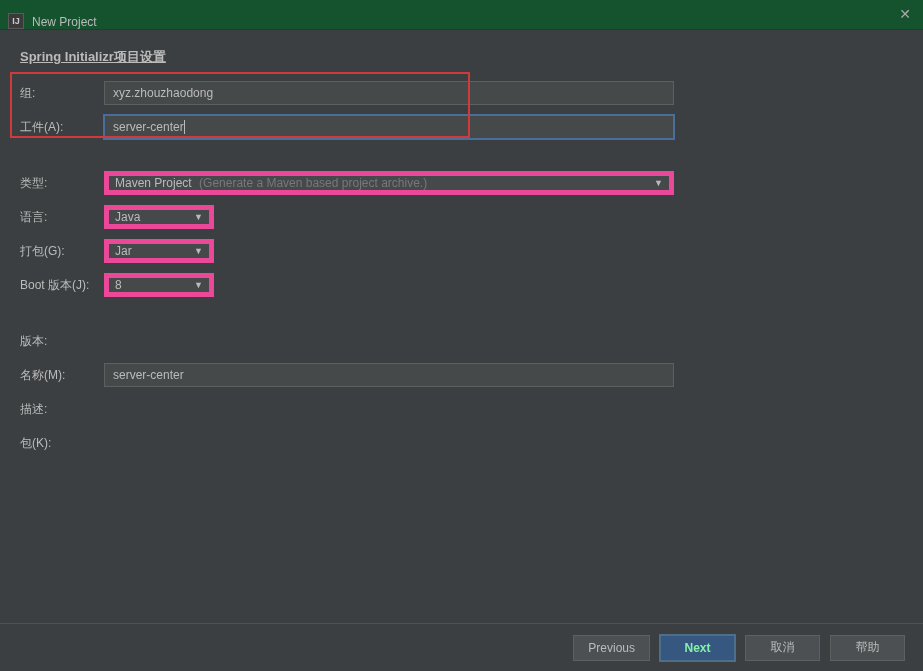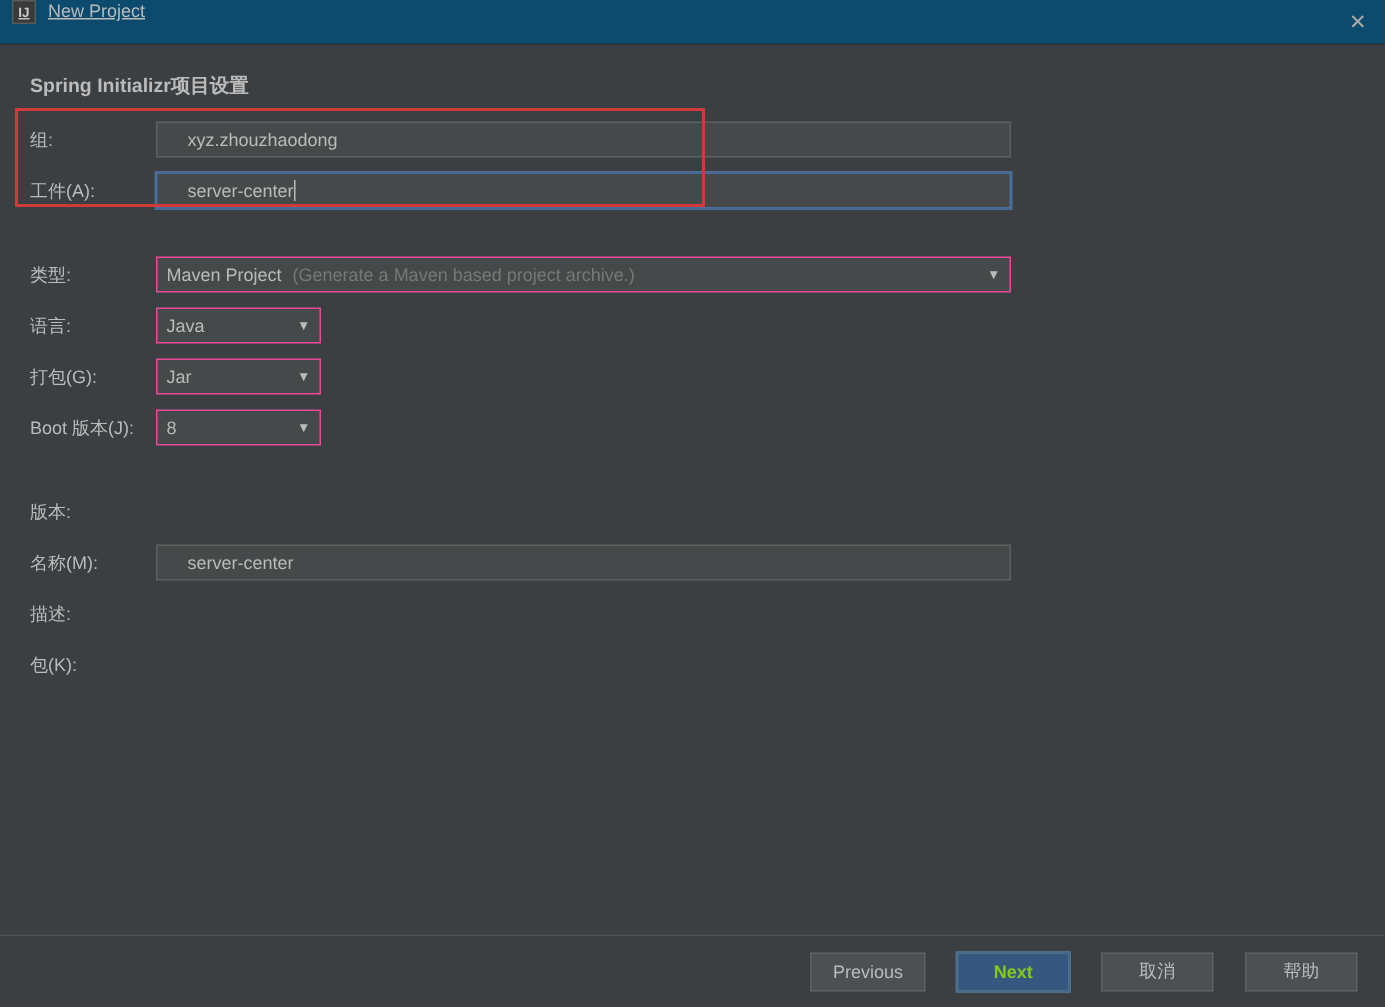--- a/index.html
+++ b/index.html
@@ -8,27 +8,26 @@
     font-family: "Segoe UI", Arial, sans-serif;
     font-size: 12px;
     color: #bbbbbb;
     width: 923px;
     height: 671px;
     overflow: hidden;
     position: relative;
   }
   .titlebar {
     height: 30px;
-    background: #0c4a6e;
+    background: #14532d;
     border-bottom: 1px solid #323232;
     display: flex;
-    align-items: flex-start;
+    align-items: flex-end;
     padding: 0 8px;
     position: relative;
-    text-decoration: underline;
   }
   .titlebar-icon {
     width: 16px;
     height: 16px;
     background: #3a3a3a;
     border: 1px solid #5a5a5a;
     display: inline-flex;
     align-items: center;
     justify-content: center;
     font-size: 9px;
@@ -46,20 +45,21 @@
     cursor: pointer;
   }
   .content {
     padding: 18px 20px 0 20px;
   }
   .heading {
     color: #bbbbbb;
     font-size: 13px;
     font-weight: bold;
     margin-bottom: 14px;
+    text-decoration: underline;
   }
   .form-area {
     position: relative;
   }
   .highlight-box {
     position: absolute;
     border: 2px solid #d13a3a;
     left: -10px;
     top: -8px;
     width: 460px;
@@ -79,32 +79,32 @@
     color: #bbbbbb;
     font-size: 12px;
     flex-shrink: 0;
   }
   .text-input {
     height: 24px;
     background: #45494a;
     border: 1px solid #5e6060;
     color: #bbbbbb;
     font-size: 12px;
-    padding: 0 20px;
+    padding: 0 8px;
     outline: none;
   }
   .text-input.wide { width: 570px; }
   .text-input.focused {
     border: 1px solid #4a6e9b;
     box-shadow: 0 0 0 1px #4a6e9b;
   }
   .select-input {
     height: 24px;
     background: #45494a;
-    border: 1px solid #ec4899;
+    border: 5px solid #ec4899;
     color: #bbbbbb;
     font-size: 12px;
     padding: 0 6px;
     display: flex;
     align-items: center;
     justify-content: space-between;
     cursor: pointer;
   }
   .select-input.wide { width: 570px; }
   .select-input.narrow { width: 110px; }
@@ -118,40 +118,40 @@
     position: absolute;
     bottom: 0;
     left: 0;
     right: 0;
     height: 48px;
     border-top: 1px solid #515151;
     display: flex;
     align-items: center;
     justify-content: flex-end;
     padding: 0 18px;
-    gap: 21px;
+    gap: 10px;
     background: #3c3f41;
   }
   .btn {
     height: 26px;
     min-width: 75px;
     background: #4c5052;
     border: 1px solid #5e6060;
     color: #bbbbbb;
     font-size: 12px;
     display: flex;
     align-items: center;
     justify-content: center;
     cursor: pointer;
     padding: 0 14px;
   }
   .btn.primary {
     background: #365880;
     border: 1px solid #4c708c;
-    color: #84cc16;
+    color: #86efac;
     font-weight: bold;
   }
   .btn.primary.outlined {
     box-shadow: 0 0 0 1px #4c708c;
   }
   .caret {
     display: inline-block;
     width: 1px;
     height: 14px;
     background: #bbbbbb;

